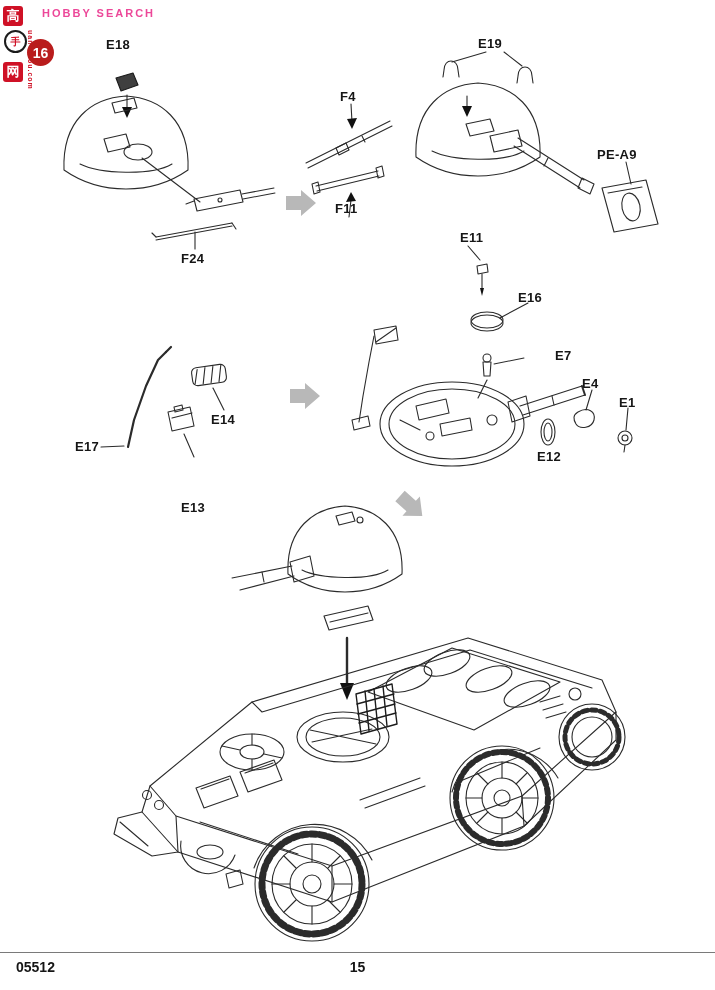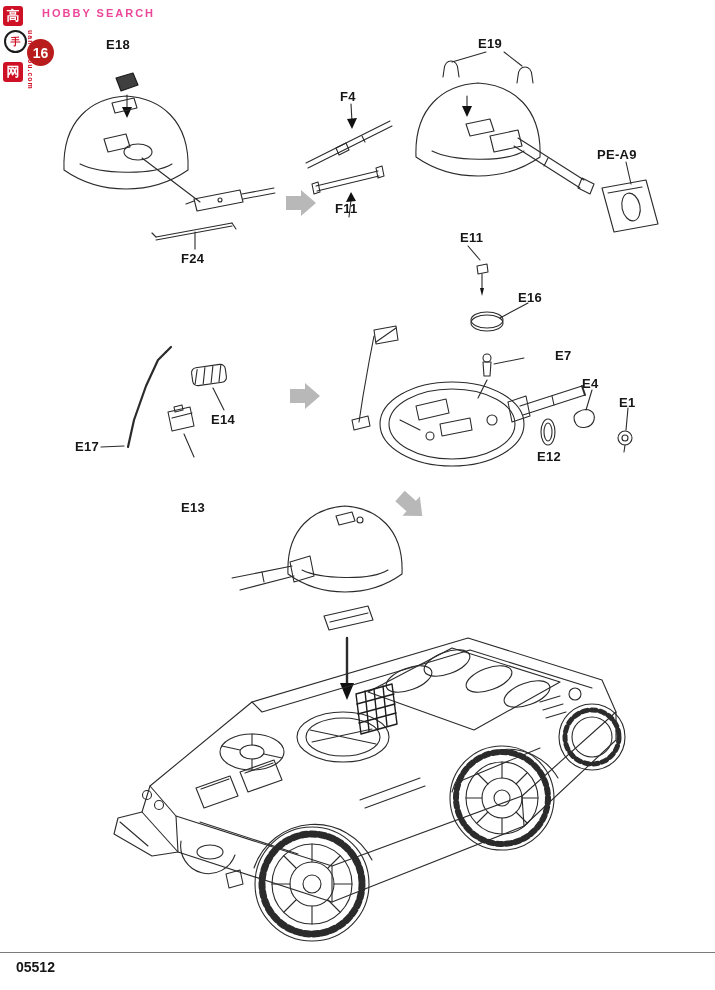--- a/index.html
+++ b/index.html
@@ -322,14 +322,15 @@
           <circle cx="312" cy="884" r="9"></circle>
           <path d="M334,884 L352,884 M312,906 L312,924 M290,884 L272,884 M312,862 L312,844"></path>
           <path d="M328,900 L340,912 M296,900 L284,912 M296,868 L284,856 M328,868 L340,856"></path>
         </g>
       </g>
     </g>
   </svg>
 
   <div class="footer-rule"></div>
   <div class="footer-code">05512</div>
+  <div class="footer-page">15</div>
 
 </div>
 
 </body></html>

